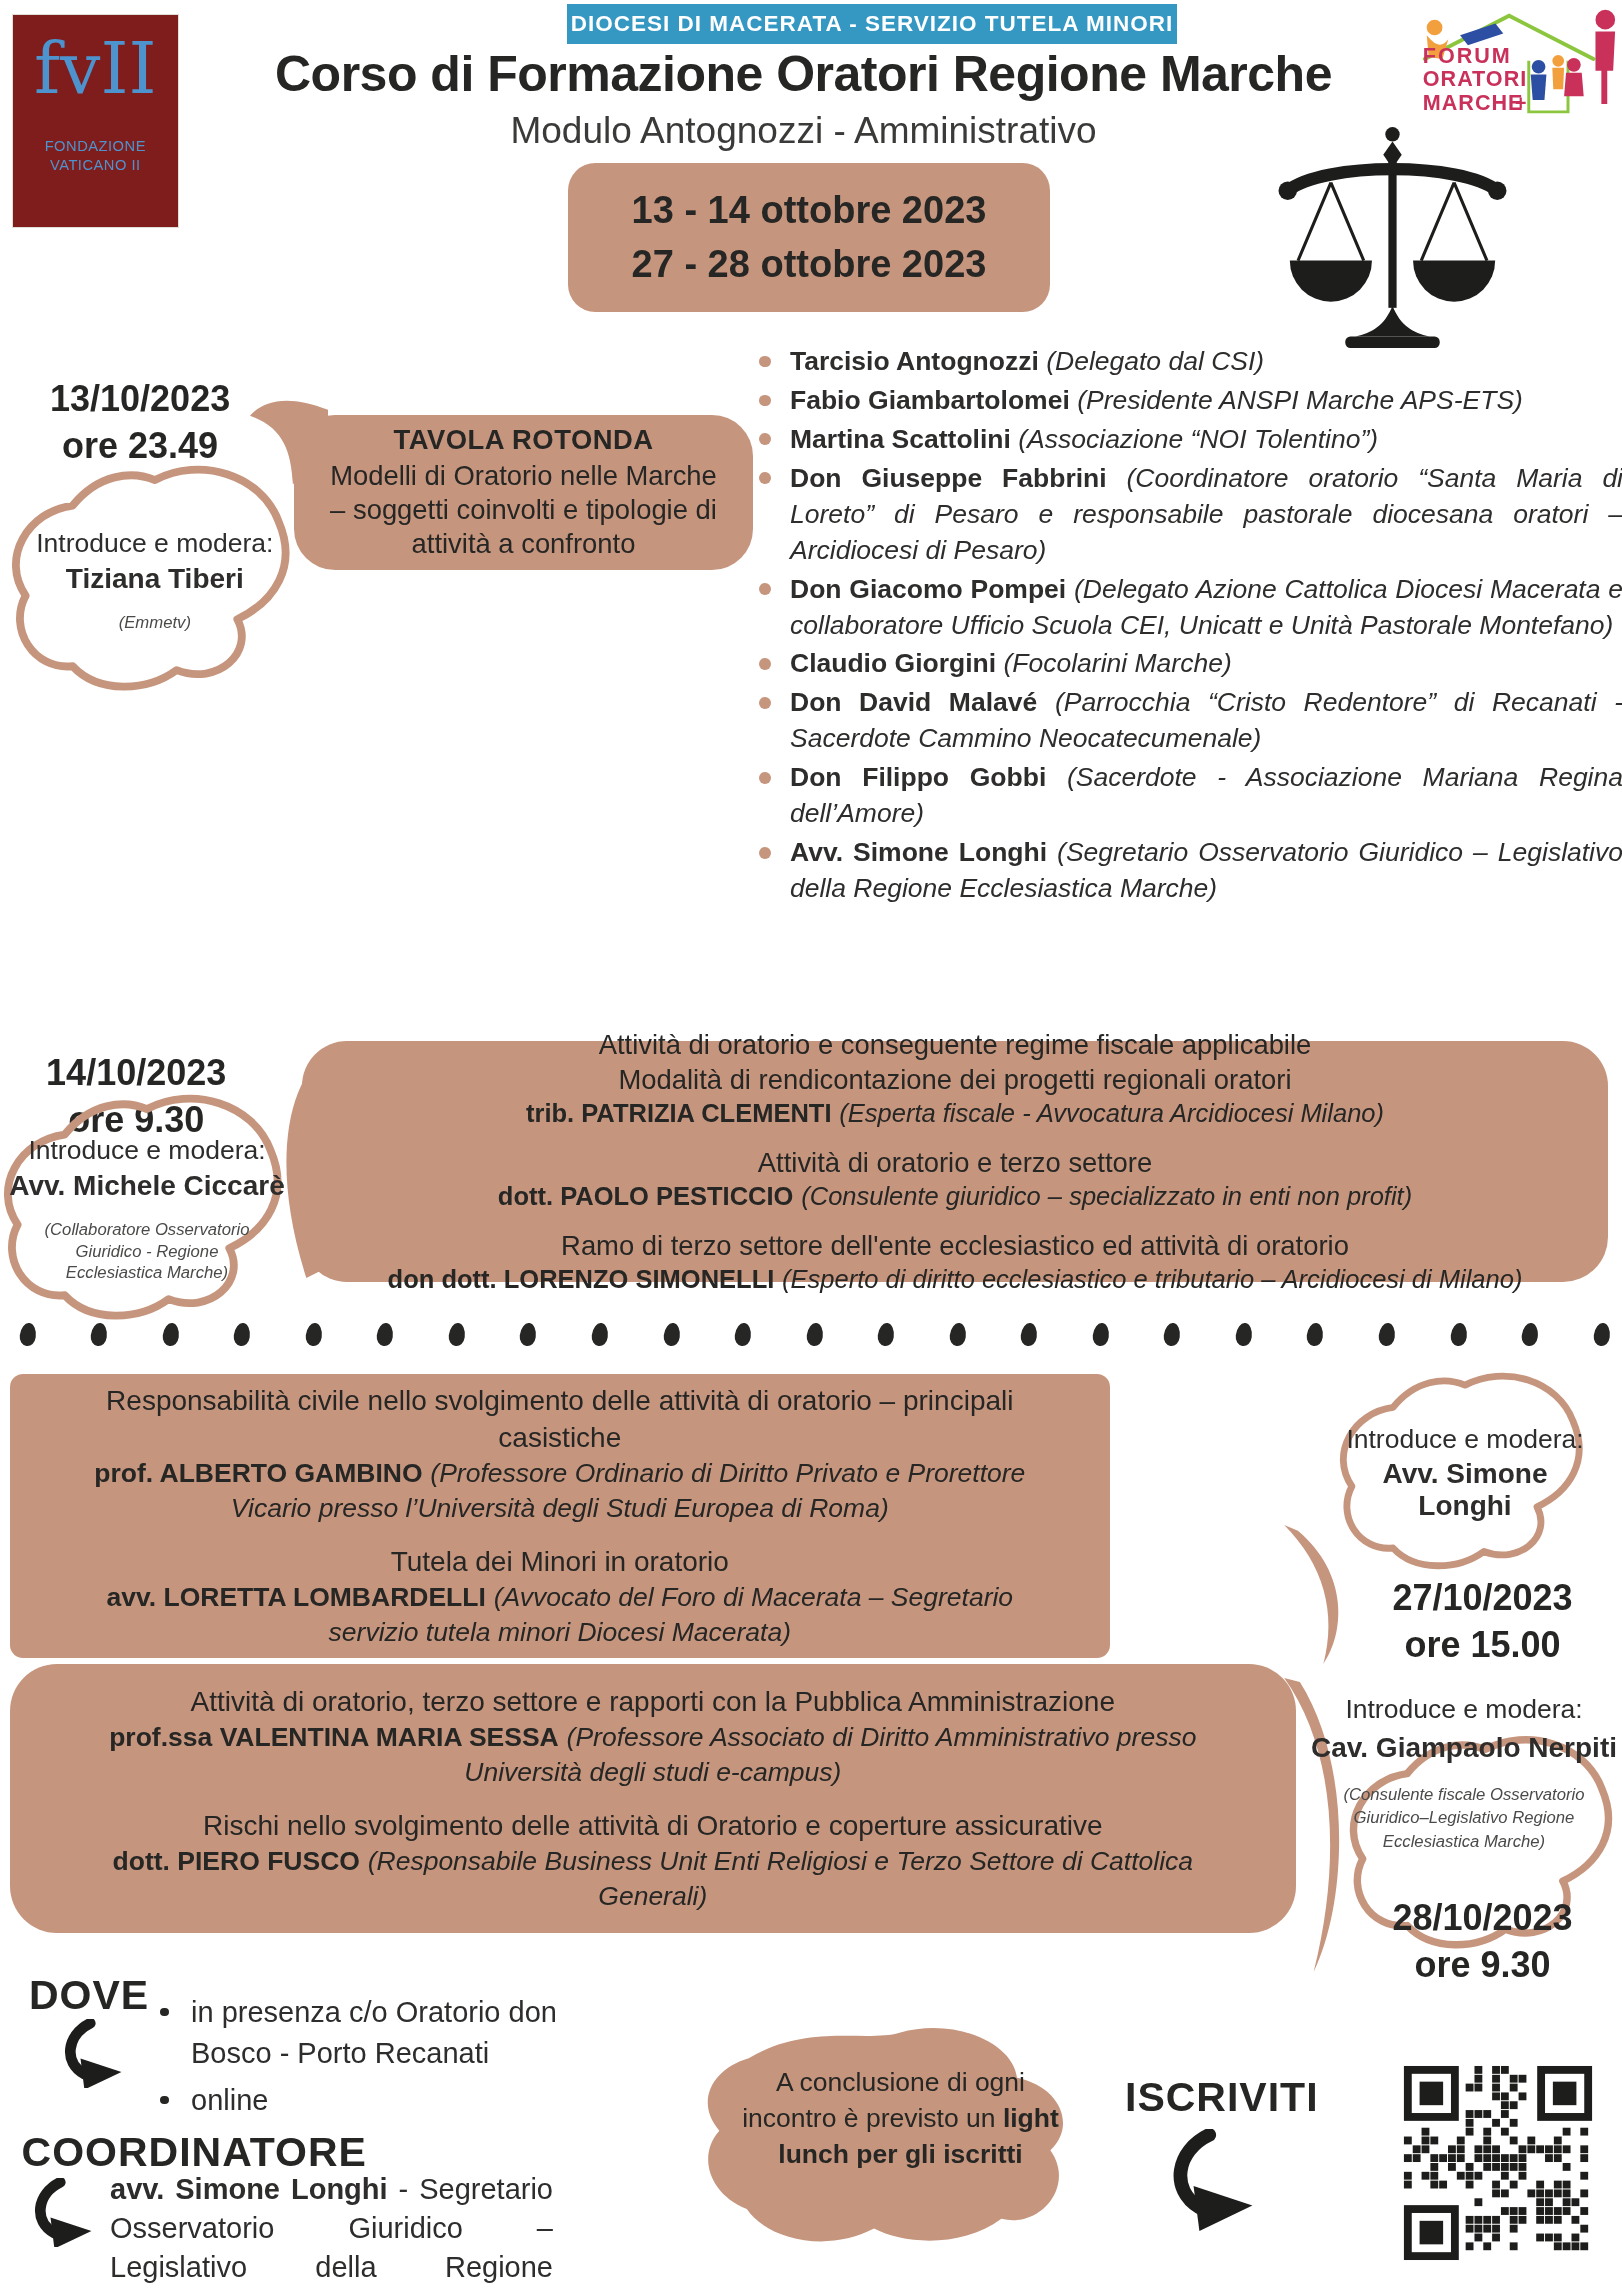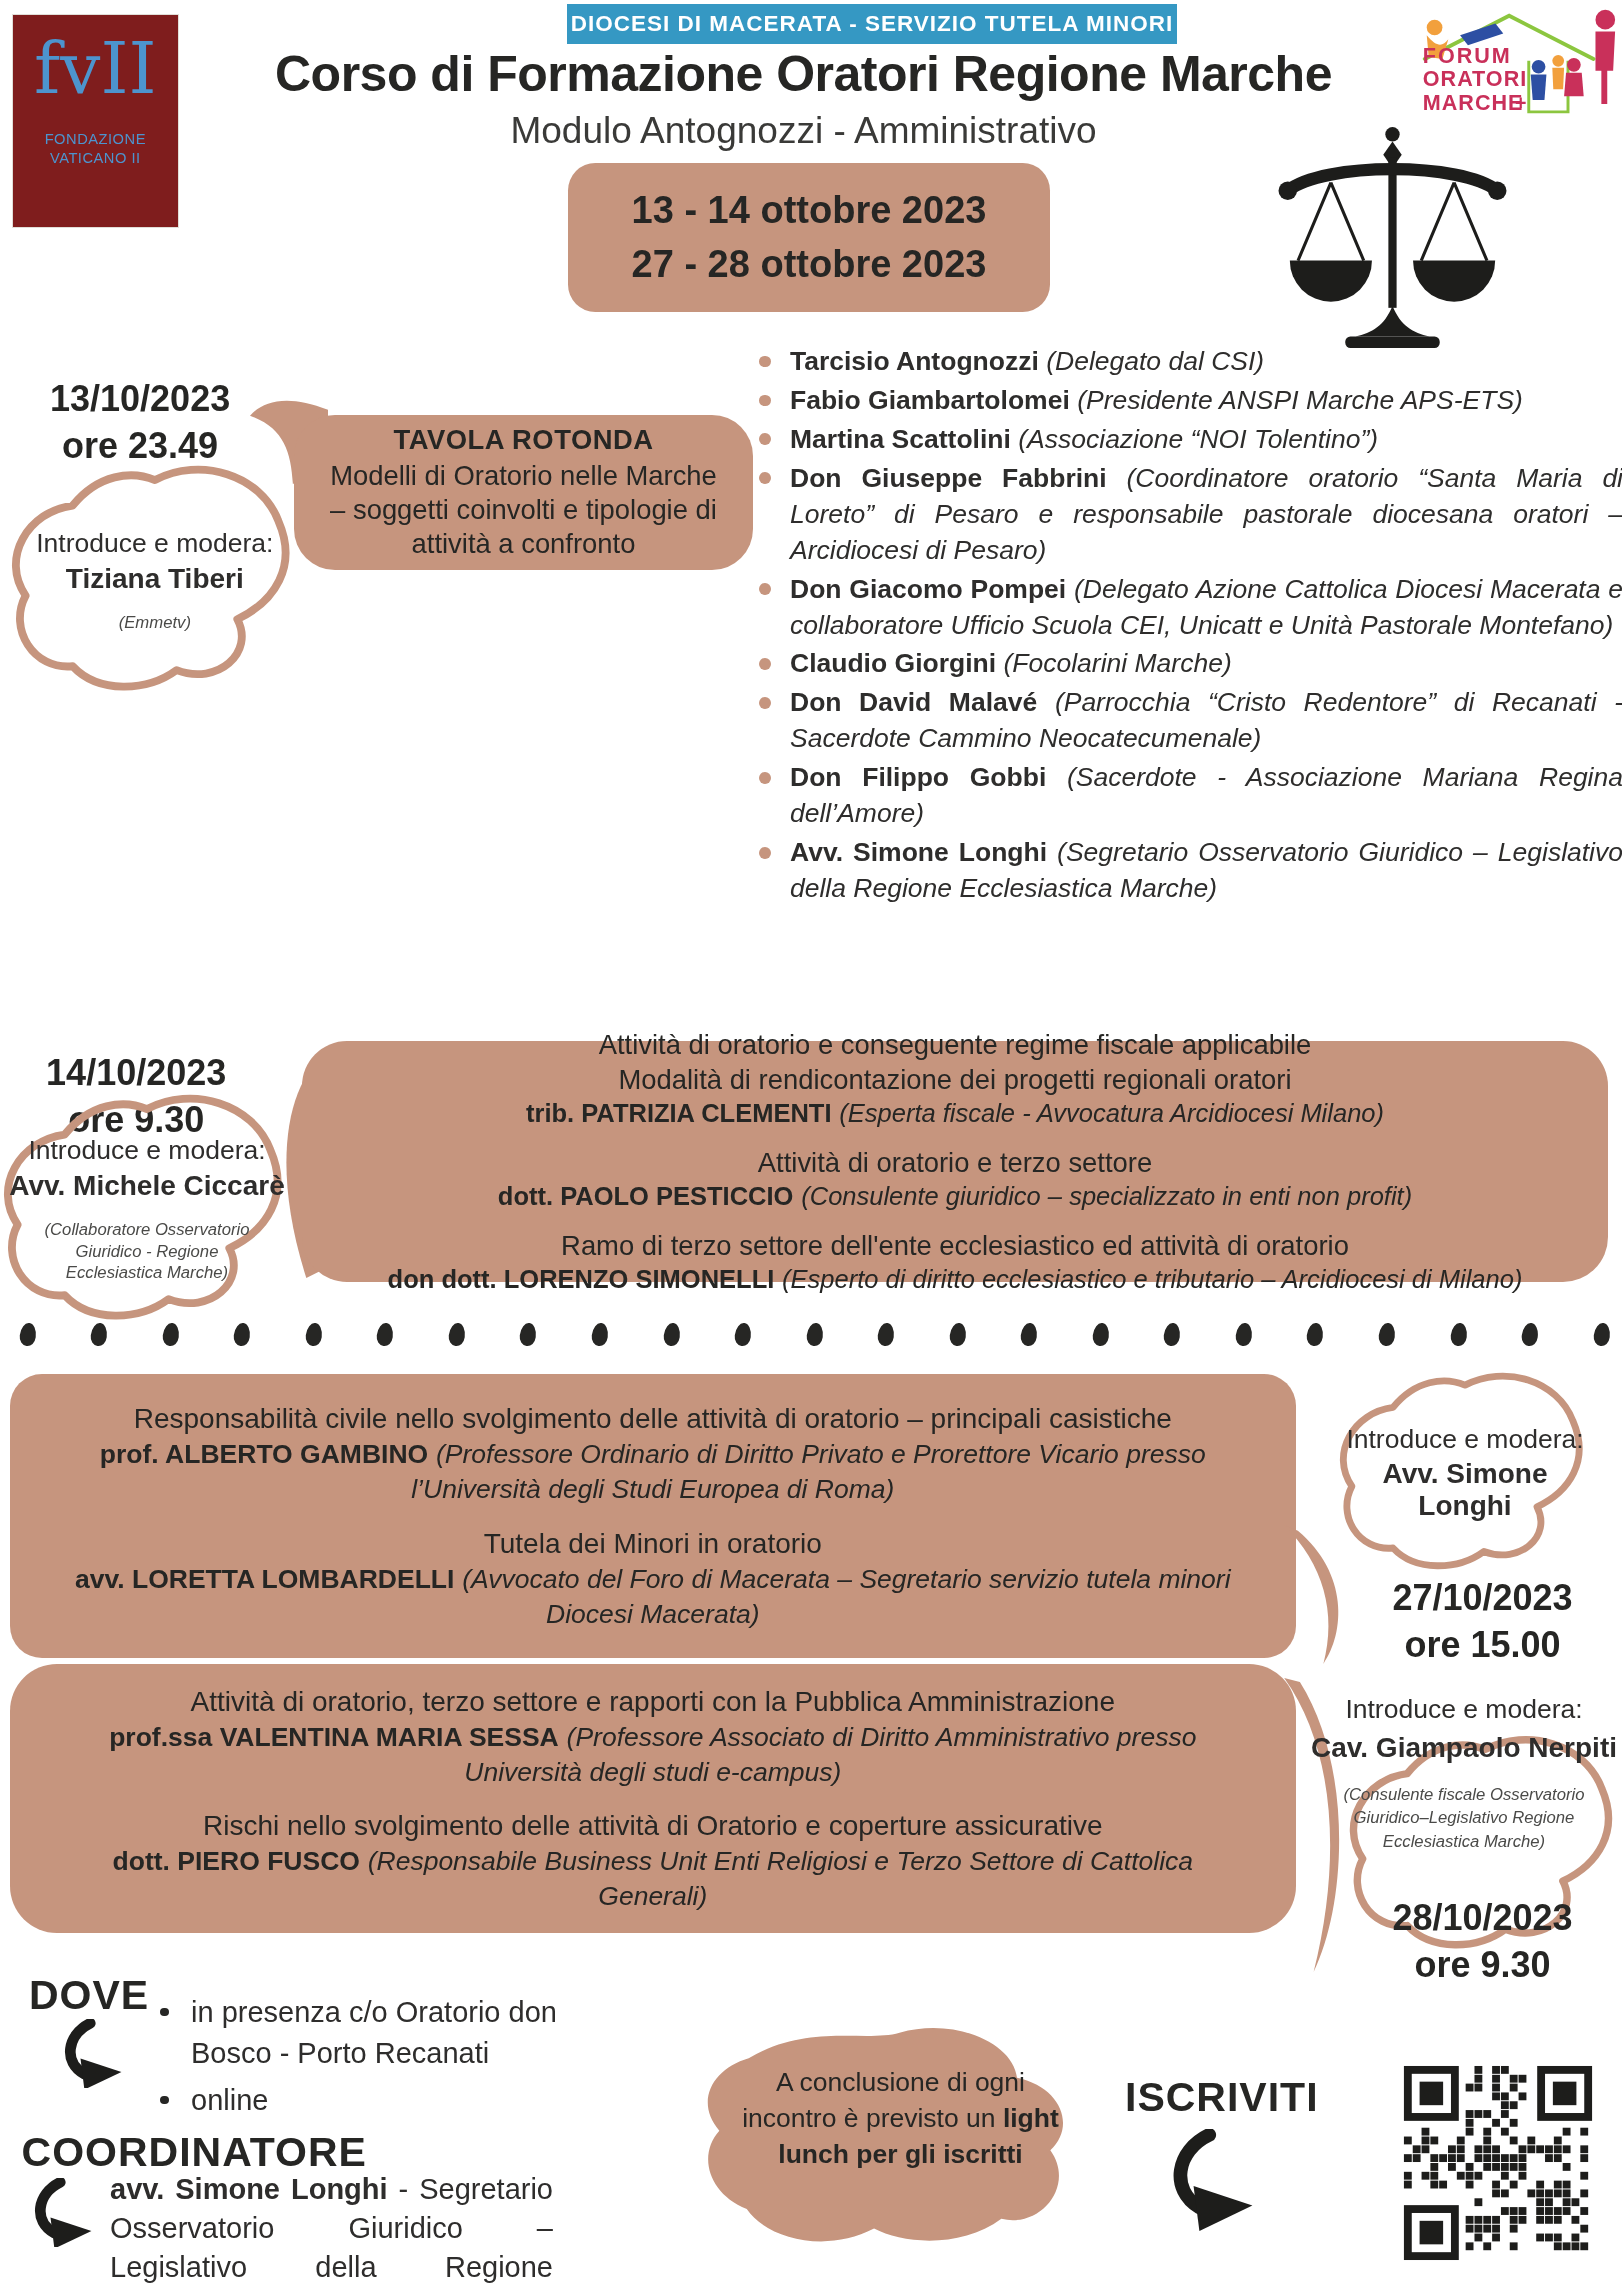--- a/index.html
+++ b/index.html
@@ -9,21 +9,21 @@
   *{margin:0;padding:0;box-sizing:border-box;}
   body{background:#888;}
   .page{position:relative;width:1622px;height:2294px;background:#ffffff;
         font-family:"Liberation Sans",sans-serif;color:var(--ink);overflow:hidden;margin:0 auto;}
   .abs{position:absolute;}
 
   
   .fv-logo{left:11.8px;top:13.7px;width:167px;height:214px;background:#7f1d1d;
            border:1px solid #e1ded8;text-align:center;}
   .fv-mark{font-family:"DejaVu Serif",serif;font-size:71px;line-height:108px;color:var(--fv-blue);}
-  .fv-sub{font-size:14.7px;line-height:19.6px;color:var(--fv-blue);letter-spacing:0.5px;margin-top:7px;text-align:center;}
+  .fv-sub{font-size:14.7px;line-height:19.6px;color:var(--fv-blue);letter-spacing:0.5px;margin-top:14px;text-align:center;}
   .banner{left:567px;top:3.9px;width:610px;height:40px;background:var(--teal);color:#fff;
           display:flex;align-items:center;justify-content:center;font-size:22.5px;font-weight:bold;letter-spacing:1px;}
   .title{left:181px;top:45px;width:1245px;text-align:center;font-size:50px;font-weight:bold;letter-spacing:-0.5px;color:#262624;}
   .subtitle{left:181px;top:110px;width:1245px;text-align:center;font-size:37px;color:#3a3a38;}
   .dates-box{left:568px;top:163px;width:482px;height:149px;background:var(--tan);border-radius:27.4px;
              display:flex;flex-direction:column;align-items:center;justify-content:center;gap:11.8px;
              font-size:38px;font-weight:bold;color:#262624;}
   .forum-logo{left:1413px;top:2px;width:208px;height:118px;}
   .scales{left:1259px;top:123px;width:267px;height:233px;}
 
@@ -58,21 +58,21 @@
   .talk-speaker{font-size:25.5px;line-height:33px;}
   .talk-speaker .sp-name{font-weight:bold;}
   .talk-speaker .sp-role{font-style:italic;margin-left:7.8px;}
   .tail2{left:267px;top:1051px;width:63px;height:227px;}
 
   
   .dots{left:19.6px;top:1319px;width:1590px;height:31px;display:flex;justify-content:space-between;align-items:center;}
   .dots .dot{width:15.7px;height:22.5px;background:#262624;border-radius:50% 50% 50% 50%/58% 58% 42% 42%;transform:rotate(7deg);}
 
   
-  .bubble3{left:9.8px;top:1374px;width:1286px;height:284px;border-radius:32px;padding:0 55px;}
+  .bubble3{left:9.8px;top:1374px;width:1100px;height:284px;border-radius:13px;padding:0 55px;}
   .bubble4{left:9.8px;top:1664px;width:1286px;height:269px;border-radius:47px;padding:0 55px;}
   .b34-title{font-size:28px;line-height:37px;}
   .b34-speaker{font-size:26.5px;line-height:35px;}
   .b34-speaker .sp-name{font-weight:bold;}
   .b34-speaker .sp-role{font-style:italic;margin-left:7.8px;}
   .gap18{height:17.6px;}
   .tail3{left:1284px;top:1525px;width:65px;height:139px;}
   .tail4{left:1284px;top:1678px;width:69px;height:294px;}
   .blob3{left:1311px;top:1368px;width:308px;height:210px;}
   .s3-date{left:1360px;top:1574px;}

